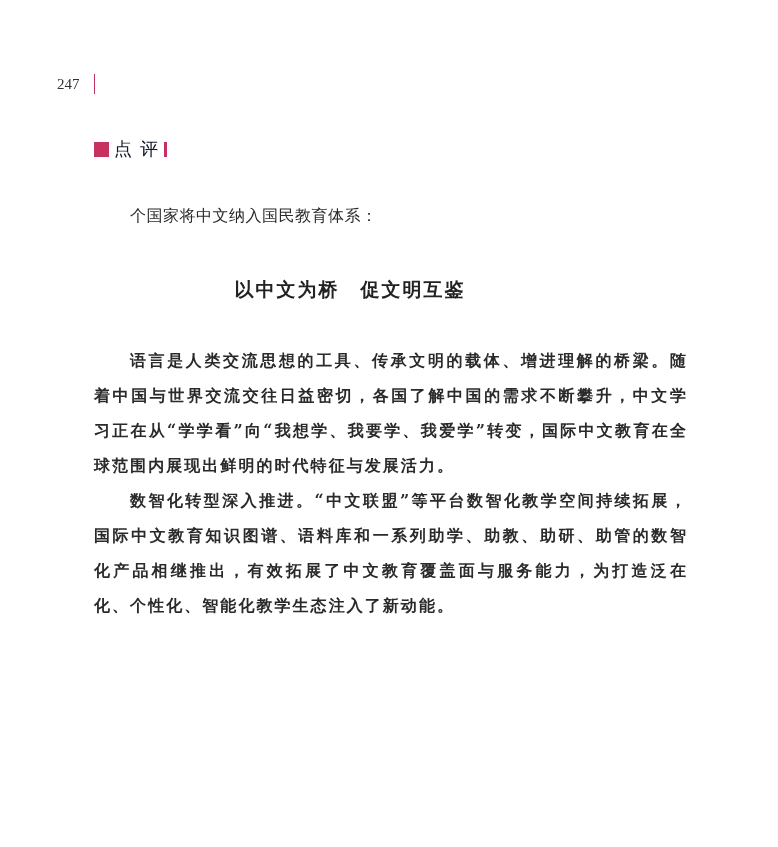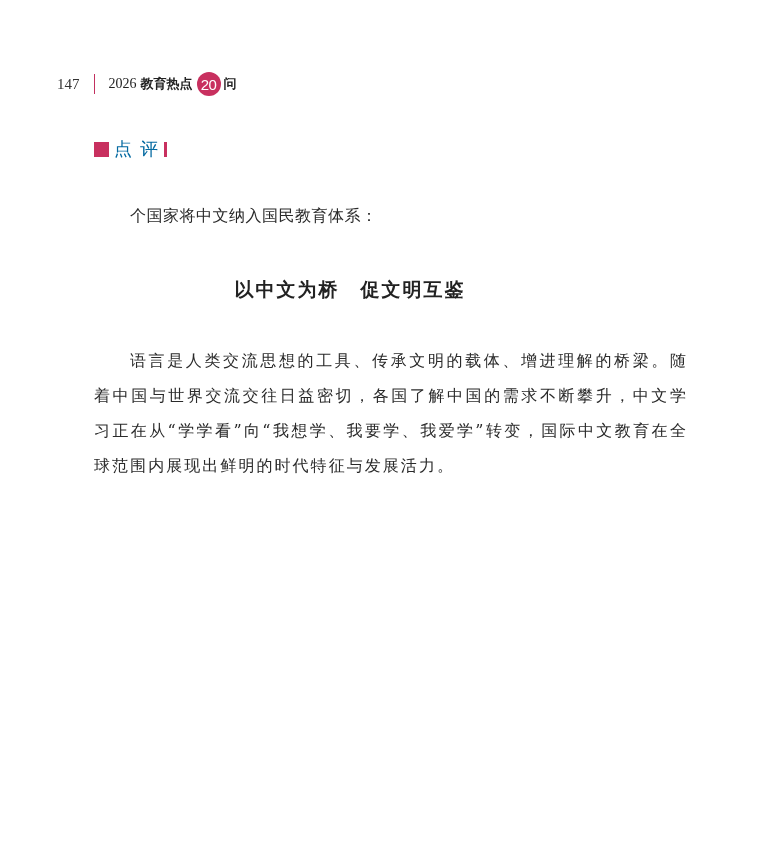--- a/index.html
+++ b/index.html
@@ -75,21 +75,21 @@
     }
     .section-square {
       width: 15px;
       height: 15px;
       background: #c8305f;
       margin-right: 5px;
     }
     .section-label {
       font-family: "DejaVu Sans", sans-serif;
       font-size: 18px;
-      color: #0369a1;
+      color: #0f172a;
       letter-spacing: 8px;
     }
     .section-bar {
       width: 3px;
       height: 15px;
       background: #c8305f;
       margin-left: -2px;
     }
     .attribution {
       position: absolute;
@@ -108,50 +108,46 @@
       font-weight: bold;
       font-size: 19px;
       letter-spacing: 2px;
       color: #222;
     }
     .body-text {
       position: absolute;
       left: 94px;
       top: 343px;
       width: 594px;
+      font-weight: bold;
     }
     .body-text p {
       margin: 0;
       font-size: 16px;
       line-height: 35px;
       text-indent: 36px;
       text-align: justify;
       letter-spacing: 2.05px;
       color: #2a2a2a;
     }
   </style>
 </head>
 <body>
 
 <div class="running-header">
-  <span class="page-number">147</span>
+  <span class="page-number">247</span>
   <span class="header-divider"></span>
-  <span class="book-title">
-    <span class="book-year">2026</span>
-    <span>教育热点</span>
-    <span class="num-circle">20</span>
-    <span>问</span>
-  </span>
 </div>
 
 <div class="section-heading">
   <span class="section-square"></span>
   <span class="section-label">点评</span>
   <span class="section-bar"></span>
 </div>
 
 <div class="attribution">个国家将中文纳入国民教育体系：</div>
 
 <div class="article-title">以中文为桥　促文明互鉴</div>
 
 <div class="body-text">
   <p>语言是人类交流思想的工具、传承文明的载体、增进理解的桥梁。随着中国与世界交流交往日益密切，各国了解中国的需求不断攀升，中文学习正在从“学学看”向“我想学、我要学、我爱学”转变，国际中文教育在全球范围内展现出鲜明的时代特征与发展活力。</p>
+  <p>数智化转型深入推进。“中文联盟”等平台数智化教学空间持续拓展，国际中文教育知识图谱、语料库和一系列助学、助教、助研、助管的数智化产品相继推出，有效拓展了中文教育覆盖面与服务能力，为打造泛在化、个性化、智能化教学生态注入了新动能。</p>
 </div>
 
 </body></html>

